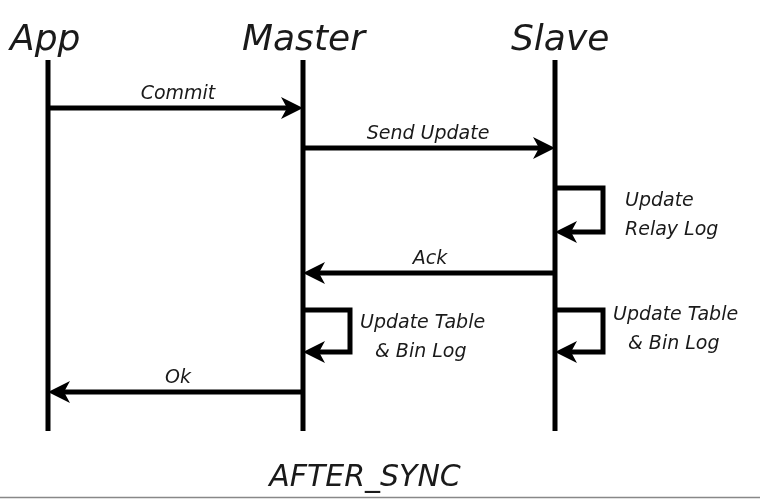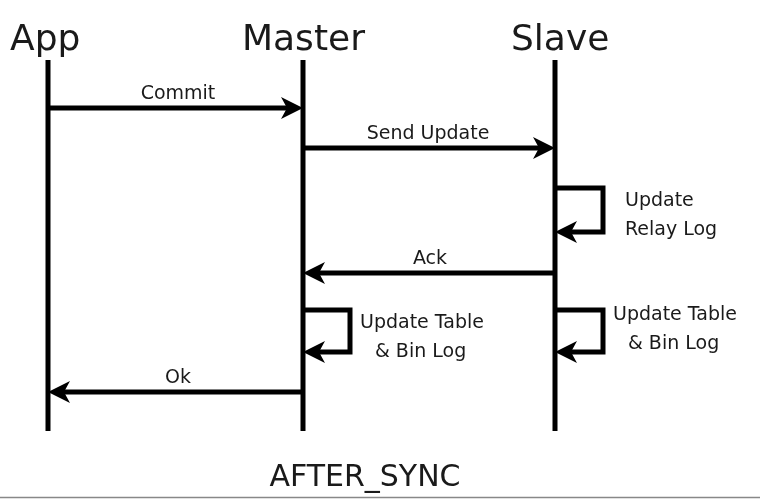--- a/index.html
+++ b/index.html
@@ -11,20 +11,21 @@
     width: 760px;
     height: 504px;
     font-family: "DejaVu Sans", sans-serif;
     overflow: hidden;
   }
   #diagram-root {
     position: relative;
     width: 760px;
     height: 504px;
     background: #ffffff;
+    font-style: italic;
   }
   svg.diagram {
     display: block;
     width: 760px;
     height: 504px;
   }
   .lifeline {
     stroke: #000000;
     stroke-width: 5;
     stroke-linecap: butt;

